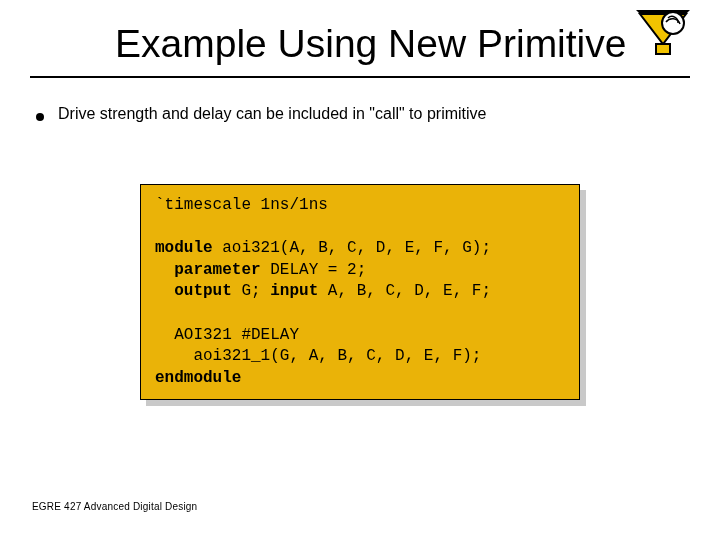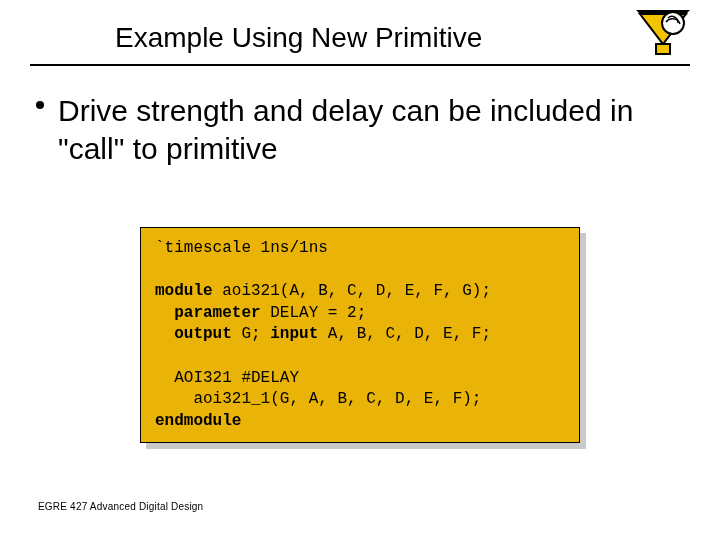--- a/index.html
+++ b/index.html
@@ -2,35 +2,35 @@
 <html><head>
   <meta charset="utf-8">
   <style>
     * { box-sizing: border-box; margin: 0; padding: 0; }
     html, body { width: 720px; height: 540px; overflow: hidden; }
     body { background: #fff; font-family: Arial, Helvetica, sans-serif; color: #000; position: relative; }
 
     .slide { width: 720px; height: 540px; position: relative; padding: 18px 30px 0 30px; }
 
     .header { position: relative; }
-    .title { font-size: 28px; font-weight: 400; text-align: left; padding-left: 85px; padding-top: 4px; }
+    .title { font-size: 39px; font-weight: 400; text-align: left; padding-left: 85px; padding-top: 4px; }
     .hr { border: none; border-top: 2px solid #000; margin-top: 10px; width: 100%; }
 
     .logo { position: absolute; top: 10px; right: 26px; width: 62px; height: 46px; }
 
     .bullet-row { display: flex; align-items: flex-start; margin-top: 26px; padding-left: 6px; }
     .bullet-dot { width: 8px; height: 8px; border-radius: 50%; background: #000; margin-top: 9px; margin-right: 14px; flex-shrink: 0; }
-    .bullet-text { font-size: 30px; line-height: 1.25; padding-right: 10px; }
+    .bullet-text { font-size: 16px; line-height: 1.25; padding-right: 10px; }
 
     .code-wrap { position: relative; margin: 60px auto 0 auto; width: 440px; }
     .code-shadow { position: absolute; top: 6px; left: 6px; width: 100%; height: 100%; background: #c9c9c9; }
     .code-box { position: relative; background: #eab308; border: 1.5px solid #000; padding: 10px 14px 10px 14px; font-family: "Courier New", Courier, monospace; font-size: 16px; line-height: 1.35; white-space: pre; }
     .kw { font-weight: bold; }
 
-    .footer { position: absolute; left: 38px; bottom: 28px; font-size: 10px; letter-spacing: 0.2px; }
+    .footer { position: absolute; left: 32px; bottom: 28px; font-size: 10px; letter-spacing: 0.2px; }
   </style>
 </head>
 <body>
 
 <div class="slide">
 
   <div class="header">
     <div class="title">Example Using New Primitive</div>
     <hr class="hr">
   </div>

